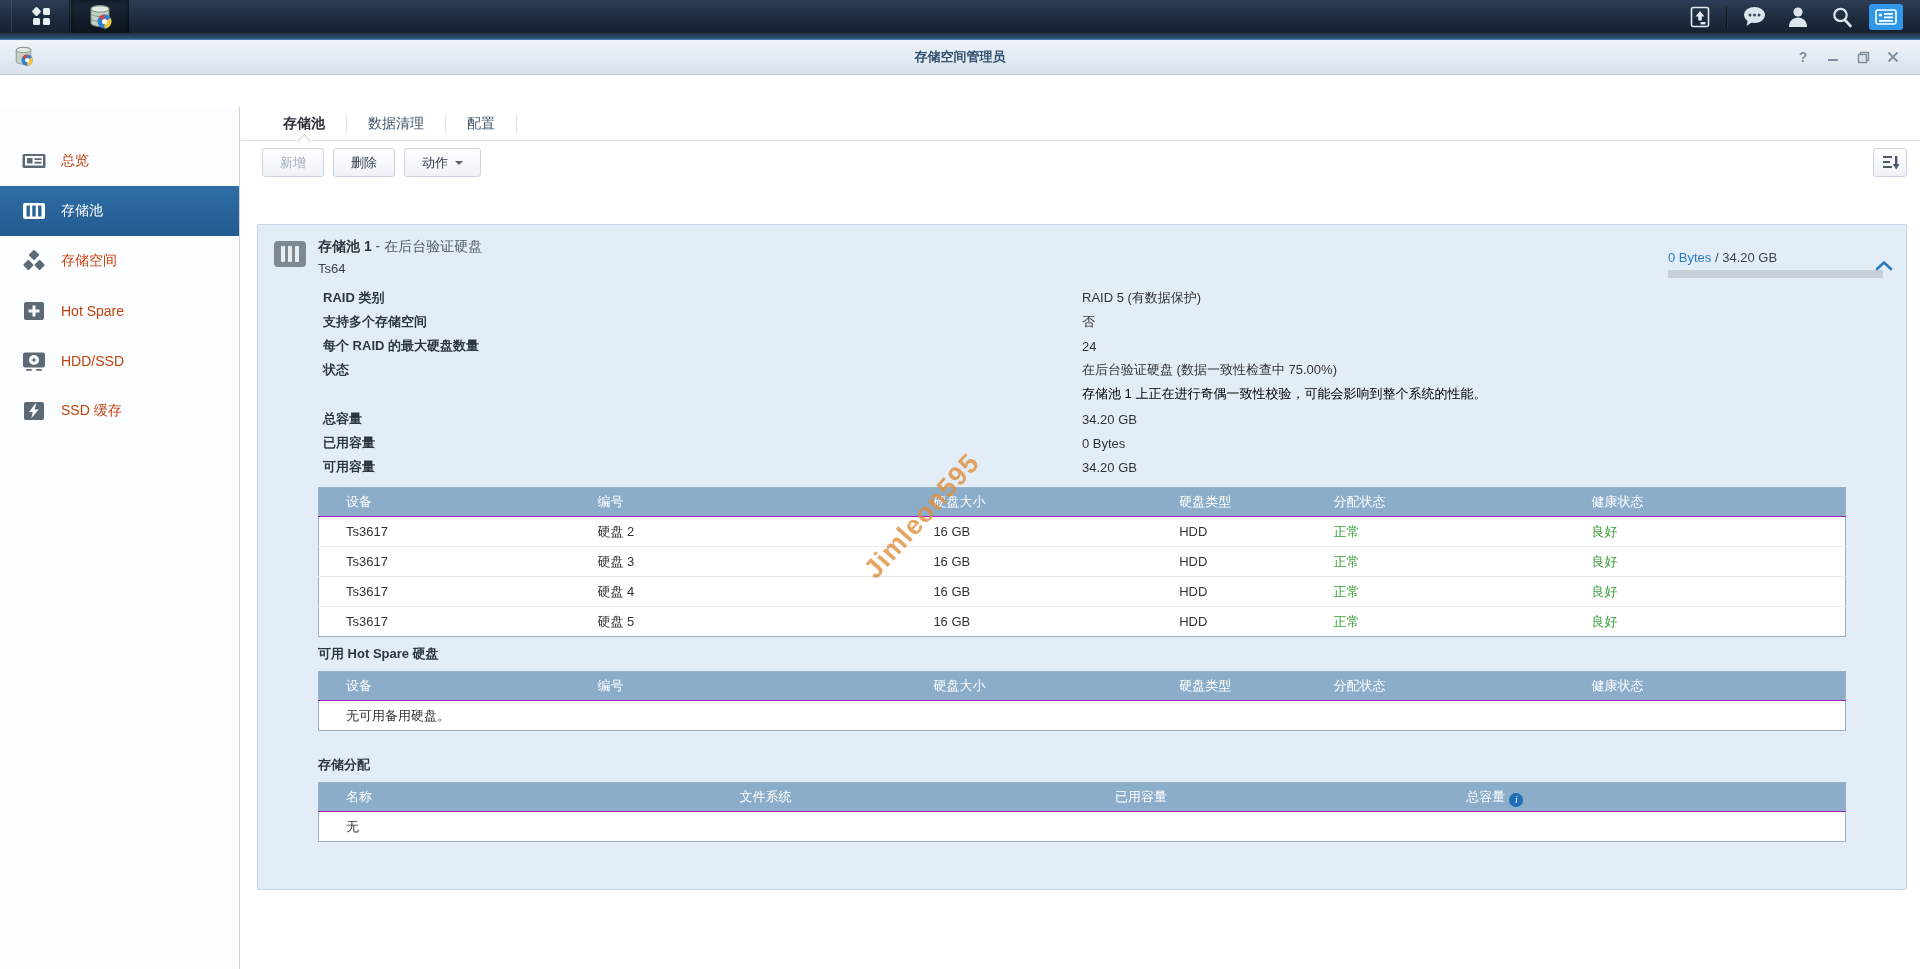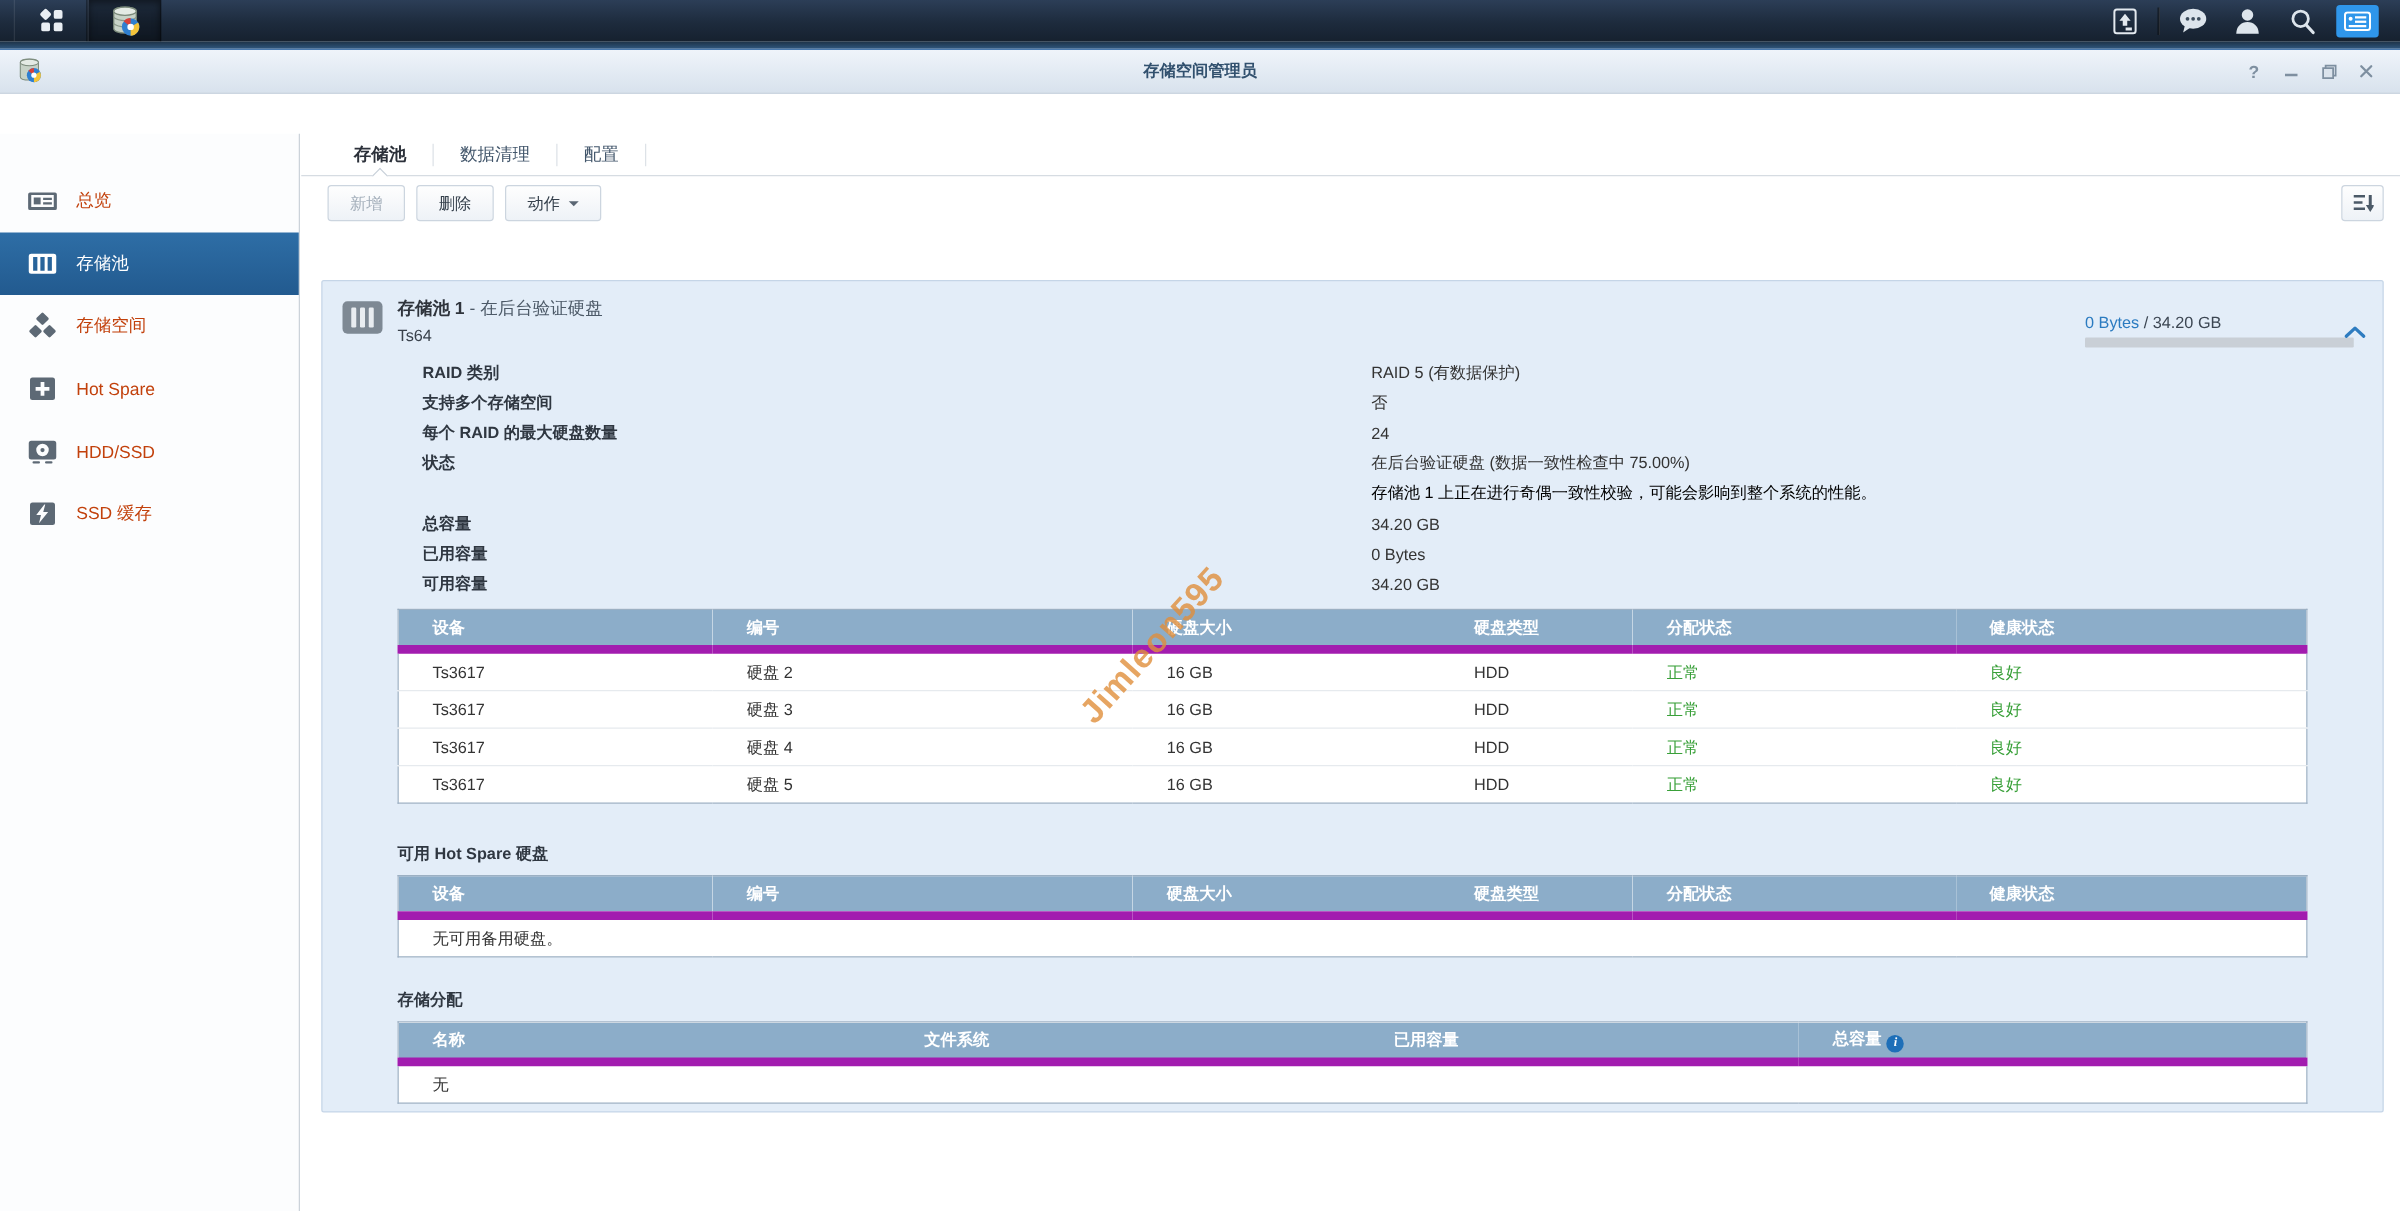--- a/index.html
+++ b/index.html
@@ -76,31 +76,31 @@
   .pool-title{font-size:14px}
   .pool-name{font-weight:bold;color:#2f343c}
   .pool-status{color:#4d5a68}
   .pool-sub{margin-top:5px;color:#3a424c}
   .usage{position:absolute;right:-37px;top:12px;width:215px}
   .usage-txt{font-size:13px;color:#3c4652}
   .usage-link{color:#2b7bc0;cursor:pointer}
   .usage-bar{margin-top:5px;height:8px;background:#c9cfd6;border-radius:1px}
   .collapse{position:absolute;right:-47px;top:22px;cursor:pointer}
 
-  .kv{display:flex;height:24px;align-items:center;margin-left:20px}
+  .kv{display:flex;height:24px;align-items:center;margin-left:5px}
   .kv .k{flex:0 0 759px;font-weight:bold;color:#2f3741}
   .kv .v{color:#333}
   .kv .warn{color:#000000}
   .capgap{height:1px}
 
   .sec-title{font-weight:bold;color:#2f3741;margin:17px 0 0 0}
   table{width:100%;border-collapse:collapse;background:#fff;margin-top:8px;
     border:1px solid #9cb0c3;table-layout:fixed}
-  th{background:#8cadc9;color:#fff;font-weight:bold;font-size:13px;text-align:left;
-    height:28px;padding:0 0 0 27px;border-bottom:7px solid #a21caf;overflow:hidden;white-space:nowrap}
+  th{background:#8cadc9;color:#fff;font-weight:normal;font-size:13px;text-align:left;
+    height:28px;padding:0 0 0 27px;border-bottom:1px solid #a21caf;overflow:hidden;white-space:nowrap}
   td{height:29px;font-size:13px;color:#333;padding:0 0 0 27px;border-top:1px solid #e6eaee;
     overflow:hidden;white-space:nowrap}
   tbody tr:first-child td{border-top:none}
   td.green{color:#39a039}
   .info-ic{display:inline-block;width:14px;height:14px;margin-left:4px;border-radius:50%;
     background:#1e6fb8;color:#fff;font-size:10px;line-height:14px;text-align:center;
     font-style:italic;font-family:"Liberation Serif","DejaVu Serif",serif;vertical-align:-2px;cursor:pointer}
 
   .watermark{position:absolute;left:640px;top:447px;transform:rotate(-48deg);
     transform-origin:left bottom;font-size:27px;font-weight:bold;color:#e08f3c;opacity:.8;
@@ -425,21 +425,21 @@
               <td>Ts3617</td>
                 <td>硬盘 5</td>
               <td>16 GB</td>
                 <td>HDD</td>
               <td class="green">正常</td>
                 <td class="green">良好</td>
             </tr>
           </tbody>
         </table>
 
-        <div class="sec-title" style="margin-top:31px">可用 Hot Spare 硬盘</div>
+        <div class="sec-title" style="margin-top:8px">可用 Hot Spare 硬盘</div>
         <table>
           <colgroup>
               <col style="width:16.5%">
               <col style="width:22%">
               <col style="width:16.1%">
               <col style="width:10.1%">
               <col style="width:16.9%">
               <col>
             </colgroup>
           <thead>

